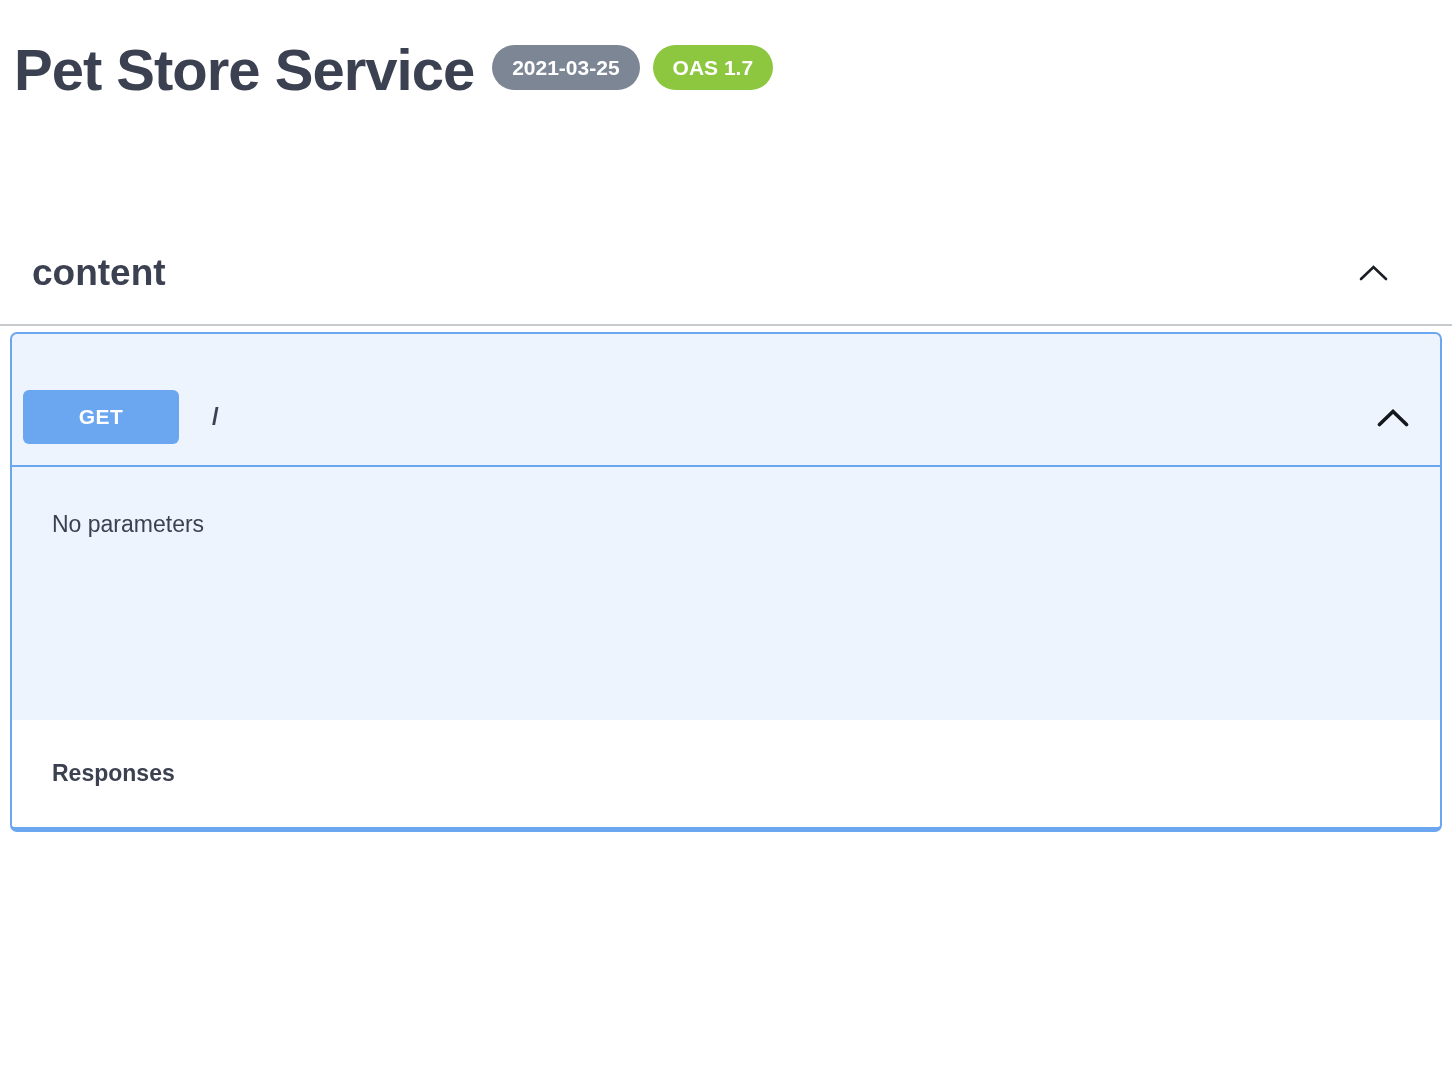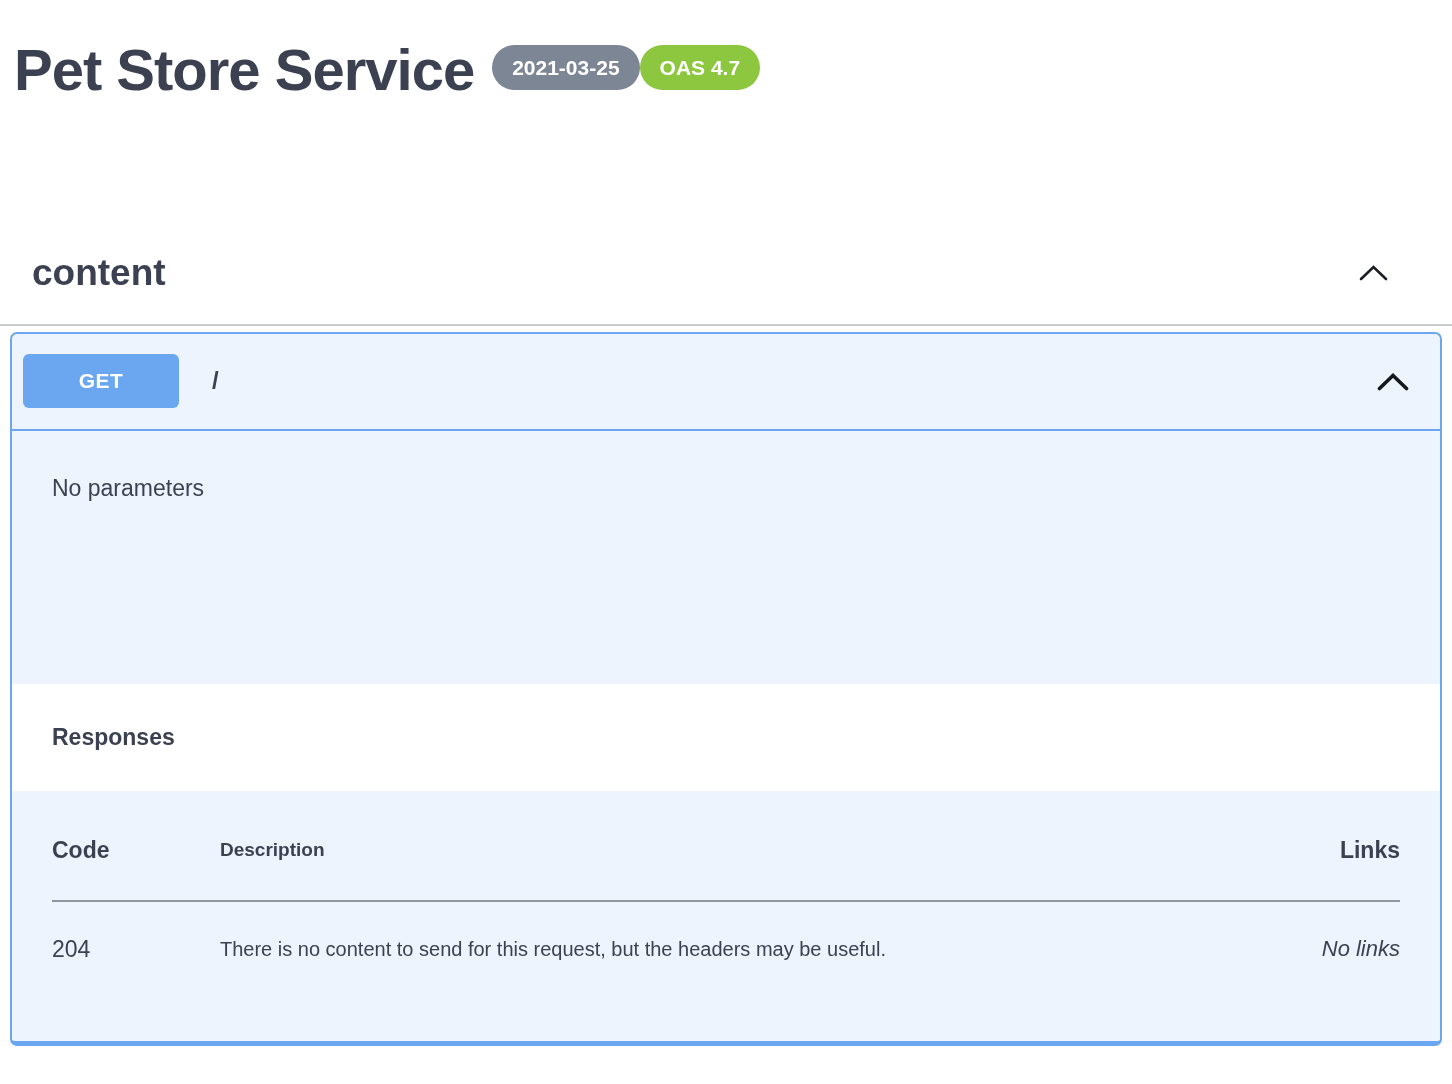--- a/index.html
+++ b/index.html
@@ -11,21 +11,21 @@
     color: #3b4151;
     overflow: hidden;
   }
 
   
   .app-header { display: flex; align-items: flex-start; padding: 22px 0 0 14px; margin-top: 15px; }
   .page-title {
     margin: 0; font-size: 58px; font-weight: bold; line-height: 1.15;
     color: #3b4151; letter-spacing: -1px;
   }
-  .badges { display: flex; margin: 8px 0 0 18px; }
+  .badges { display: flex; gap: 13px; margin: 8px 0 0 18px; }
   .badge {
     height: 45px; display: inline-flex; align-items: center;
     padding: 0 20px; border-radius: 23px;
     color: #ffffff; font-size: 21px; font-weight: bold; white-space: nowrap;
   }
   .badge-version { background: #7d8695; }
   .badge-oas { background: #8dc63f; }
 
   
   .tag-section { margin-top: 148px; }
@@ -45,20 +45,21 @@
     border: 2px solid #6ba7f0;
     border-bottom: 5px solid #6ba7f0;
     border-radius: 7px;
     overflow: hidden;
   }
   .opblock-header {
     display: flex; align-items: center;
     height: 97px; padding: 0 30px 0 11px;
     border-bottom: 2px solid #6ba7f0;
     cursor: pointer;
+    margin-top: 36px;
   }
   .method-badge {
     width: 156px; height: 54px;
     display: flex; align-items: center; justify-content: center;
     background: #6ba7f0; color: #ffffff;
     font-family: inherit; font-size: 21px; font-weight: bold; letter-spacing: 0.5px;
     border: none; border-radius: 6px; cursor: pointer;
   }
   .op-path { margin-left: 33px; font-size: 24px; font-weight: 600; color: #3b4151; }
   .flex-spacer { flex: 1; }
@@ -111,21 +112,21 @@
   .t-row .col-desc { font-size: 20px; }
   .t-row .col-links { font-style: italic; font-size: 22px; }
 </style>
 </head>
 <body>
 
 <header class="app-header">
   <h1 class="page-title">Pet Store Service</h1>
   <div class="badges">
     <span class="badge badge-version">2021-03-25</span>
-    <span class="badge badge-oas">OAS 4.7</span>
+    <span class="badge badge-oas">OAS 1.7</span>
   </div>
 </header>
 
 <section class="tag-section">
   <div class="tag-header">
     <h2 class="tag-title">content</h2>
     <button class="icon-btn">
       <span>
         <svg width="31" height="17" viewBox="0 0 31 17">
           <path d="M3 15 L15.5 3 L28 15" fill="none" stroke="#1b1f25" stroke-width="2.6" stroke-linecap="round"></path>
@@ -150,26 +151,14 @@
 
 
     <div class="op-body-empty">
       <span>No parameters</span>
     </div>
 
     <div class="responses-header">
       <span>Responses</span>
     </div>
 
-    <div class="responses-table">
-      <div class="t-head">
-        <div class="col-code">Code</div>
-        <div class="col-desc">Description</div>
-        <div class="col-links">Links</div>
-      </div>
-      <div class="t-row">
-        <div class="col-code">204</div>
-        <div class="col-desc">There is no content to send for this request, but the headers may be useful.</div>
-        <div class="col-links">No links</div>
-      </div>
-    </div>
   </div>
 </section>
 
 </body></html>

